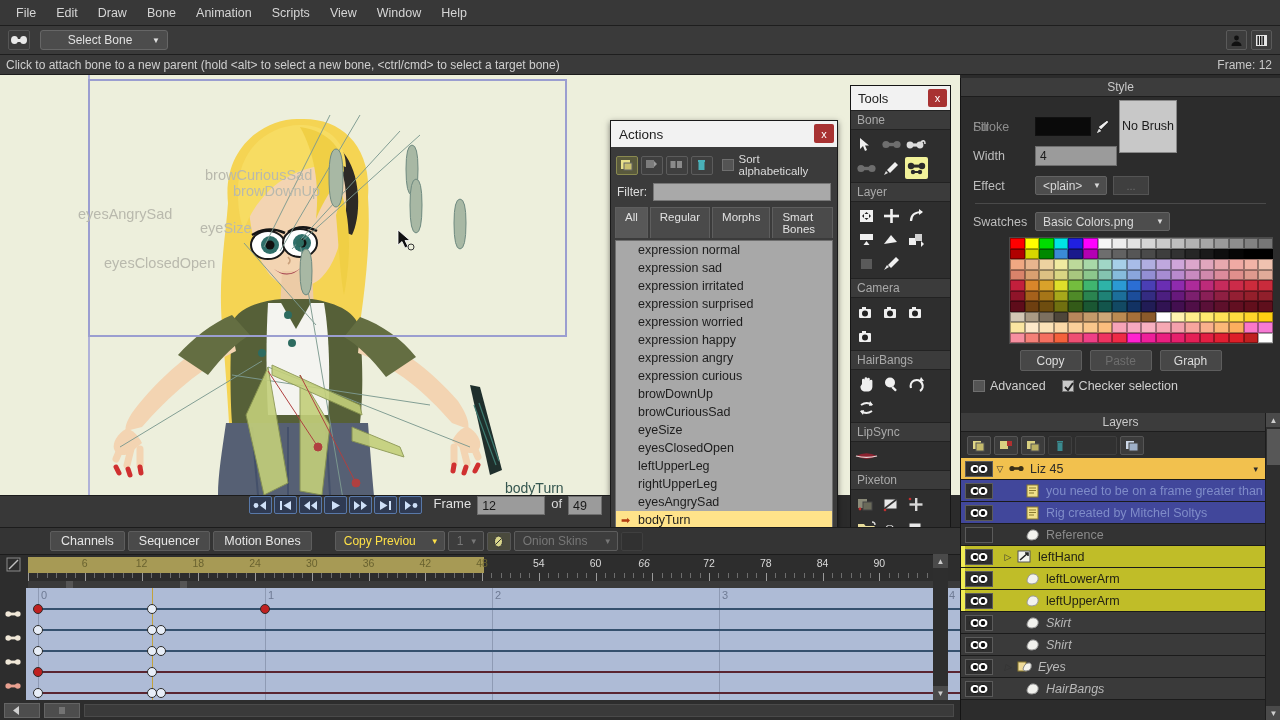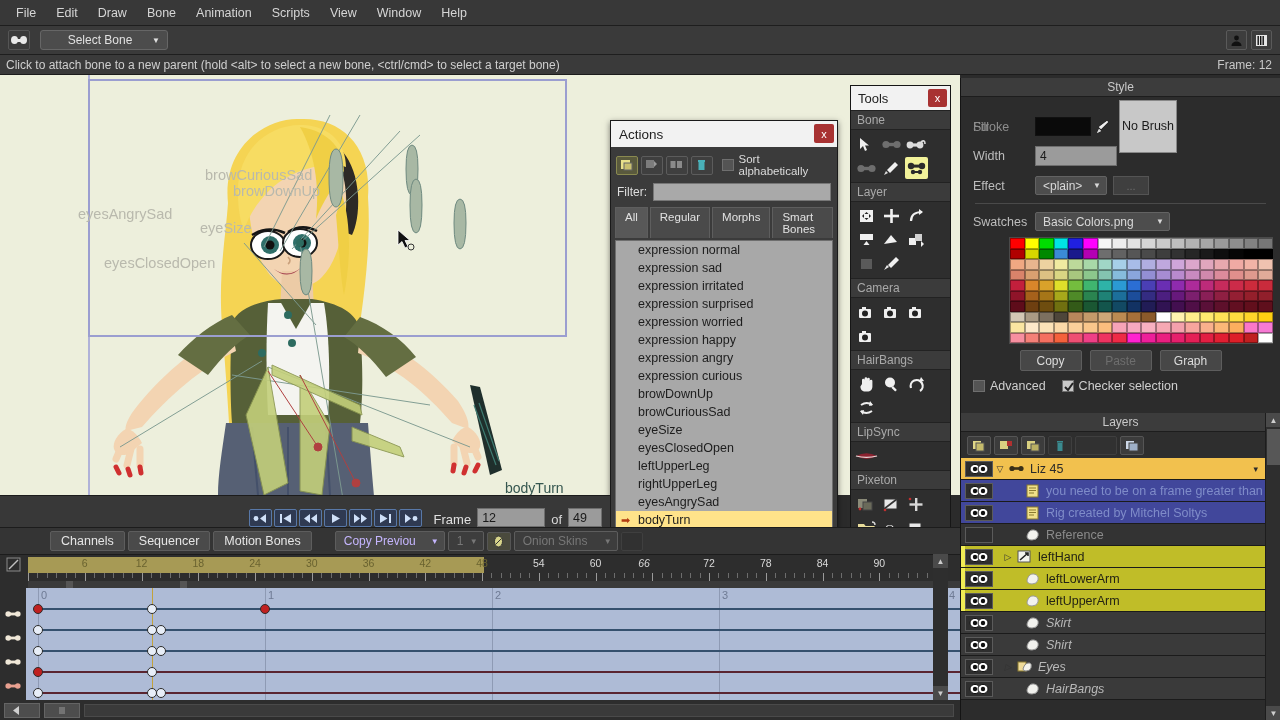--- a/index.html
+++ b/index.html
@@ -246,21 +246,21 @@
   .scroll-arrow {
     width: 15px; height: 14px; background: #4a4a4a; color: #cfcfcf;
     display: flex; align-items: center; justify-content: center; font-size: 8px;
   }
   .scroll-thumb { position: absolute; top: 16px; left: 1px; width: 13px; height: 36px; background: #575757; }
 
   
   .playback {
     position: absolute; left: 0; top: 495px; width: 610px; height: 32px;
     background: #383838; border-top: 1px solid #1c1c1c;
-    display: flex; align-items: flex-end; justify-content: flex-end; padding-right: 8px;
+    display: flex; align-items: flex-start; justify-content: flex-end; padding-right: 8px;
   }
   .trans-btn {
     width: 23px; height: 18px; background: #2f3a52; border: 1px solid #5878a8;
     margin-right: 2px; display: flex; align-items: center; justify-content: center;
     border-radius: 2px;
   }
   .frame-lbl { margin: 0 6px 0 10px; font-size: 13px; color: #e0e0e0; }
   .frame-input {
     width: 68px; height: 19px; background: #9b9b9b; color: #1a1a1a;
     border: 1px solid #6e6e6e; font-size: 12.5px; padding-left: 4px;
@@ -277,21 +277,21 @@
     position: absolute; left: 0; top: 527px; width: 960px; height: 27px;
     background: #343434; border-top: 1px solid #1c1c1c;
     display: flex; align-items: center; padding-left: 50px; gap: 3px;
   }
   .tl-tab {
     height: 20px; padding: 0 10px; background: #4a4a4a; border: 1px solid #5d5d5d;
     color: #e5e5e5; font-size: 12.5px; display: flex; align-items: center; border-radius: 2px;
   }
   .tl-combo {
     height: 20px; background: #4a4a4a; border: 1px solid #5d5d5d; border-radius: 2px;
-    color: #c4b5fd; font-size: 12px; display: flex; align-items: center;
+    color: #fde047; font-size: 12px; display: flex; align-items: center;
     padding: 0 18px 0 8px; position: relative;
   }
   .tl-combo.dim { color: #777; background: #3d3d3d; }
   .tl-combo .arr { position: absolute; right: 5px; font-size: 8px; }
 
   .ruler {
     position: absolute; left: 0; top: 554px; width: 960px; height: 34px;
     background: #2d2d2d; border-top: 1px solid #1c1c1c;
   }
   .ruler-left {

